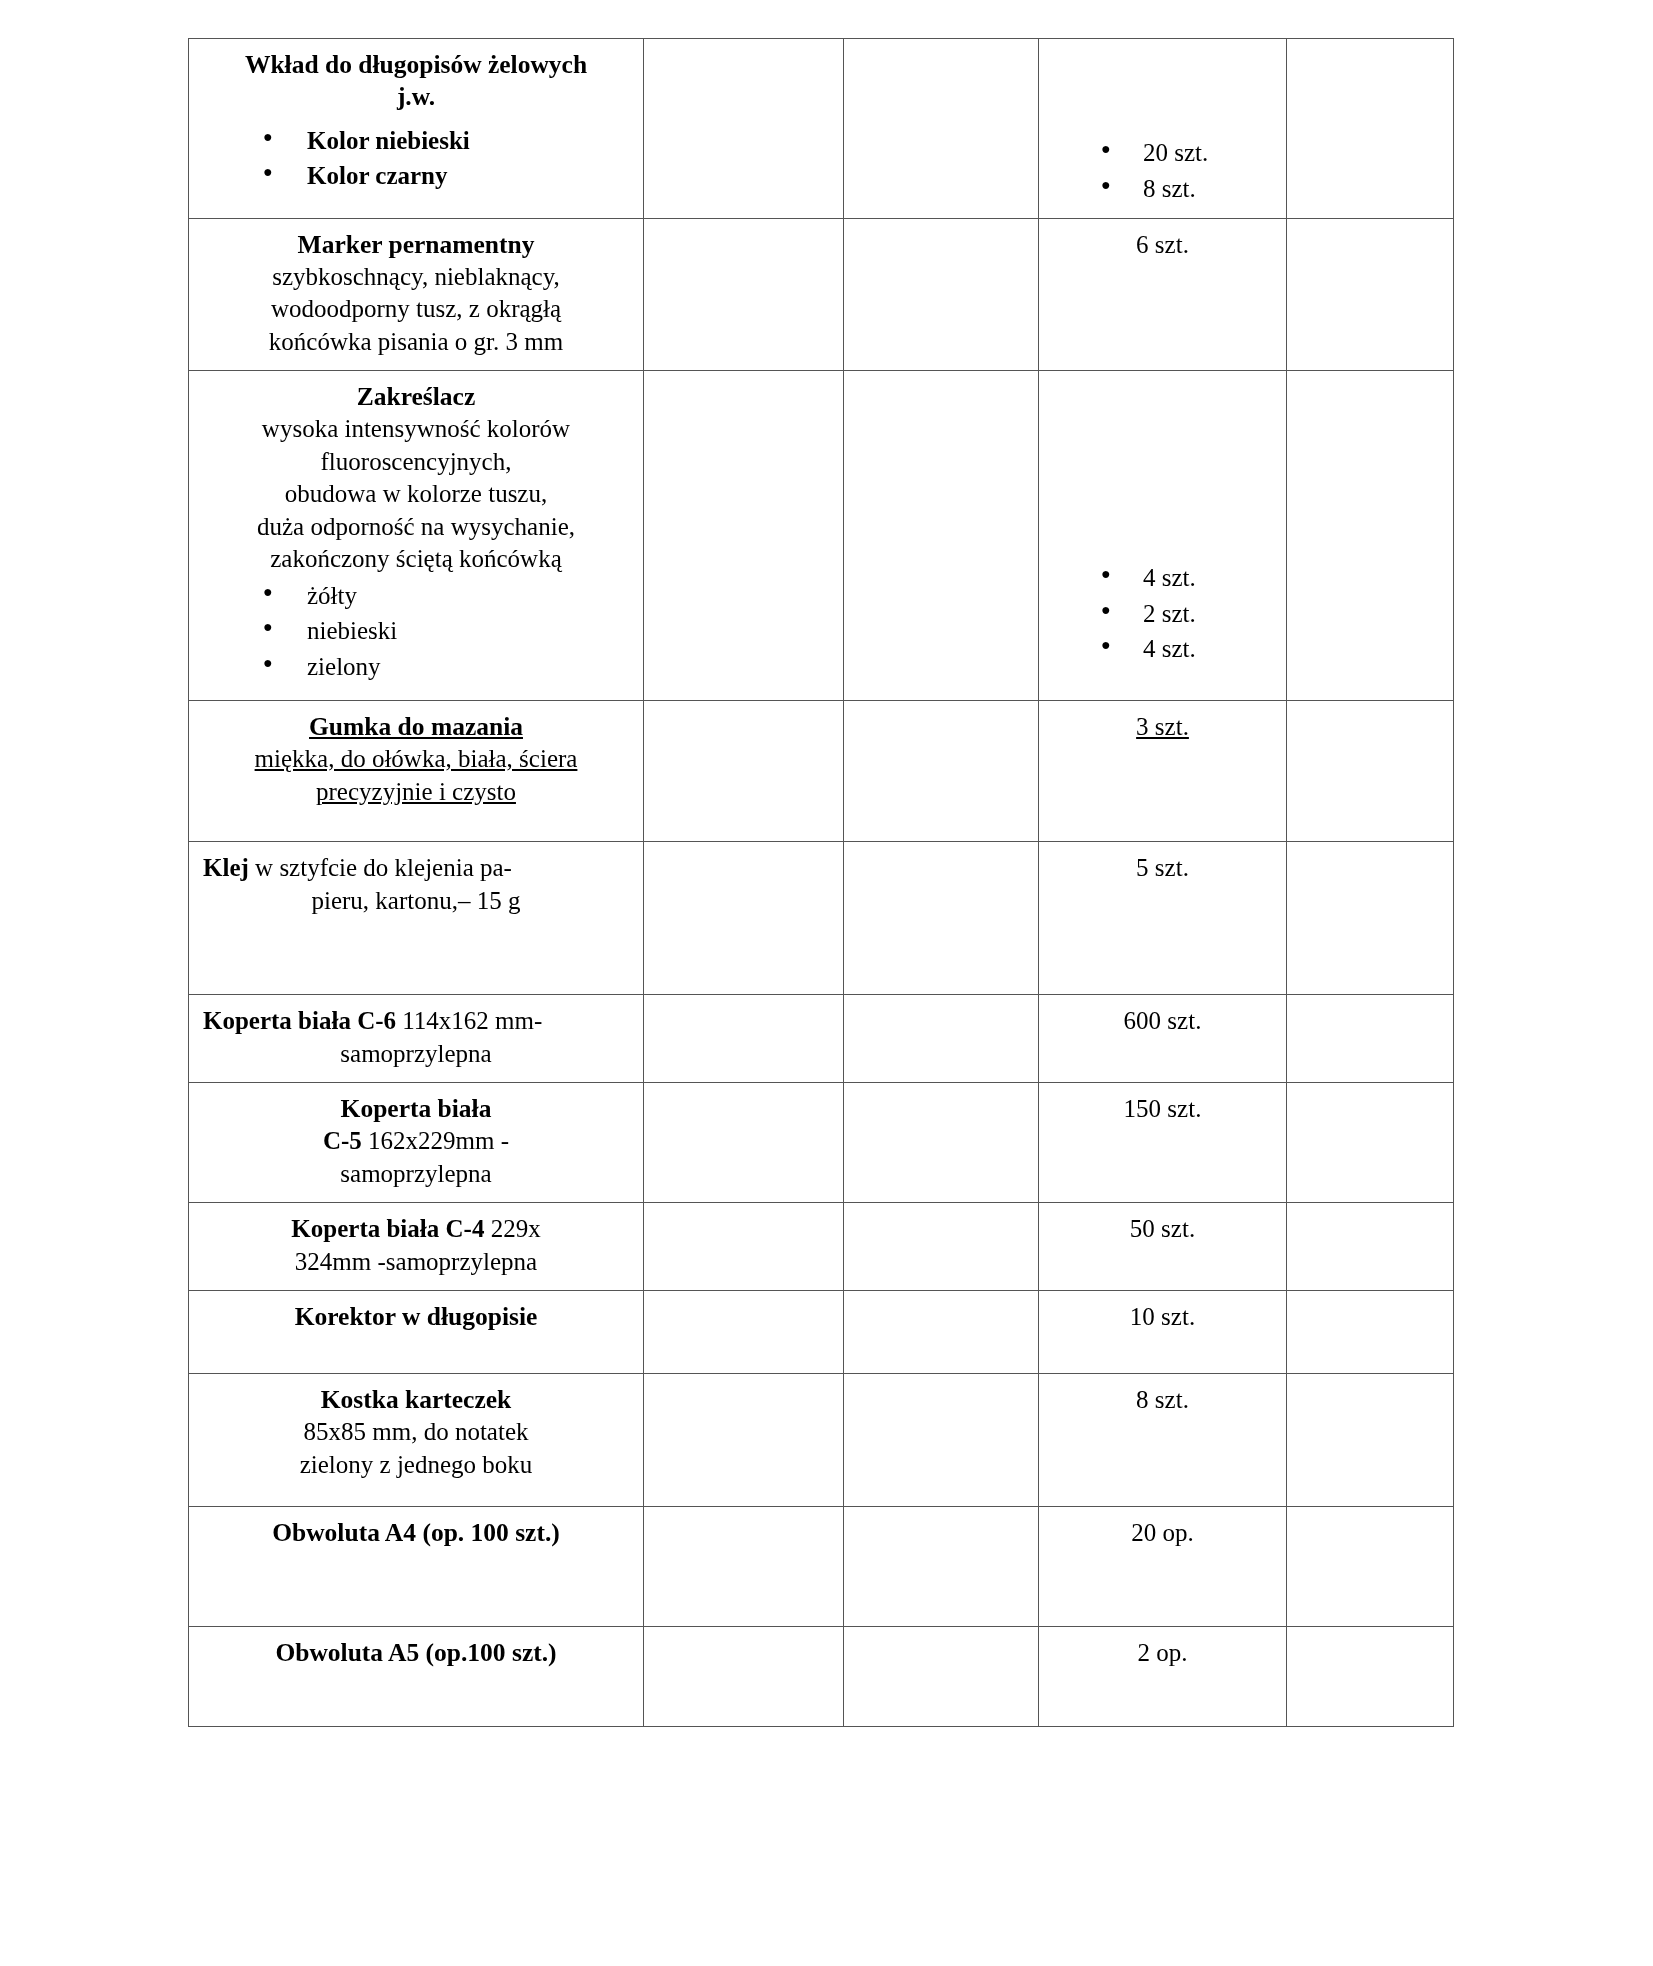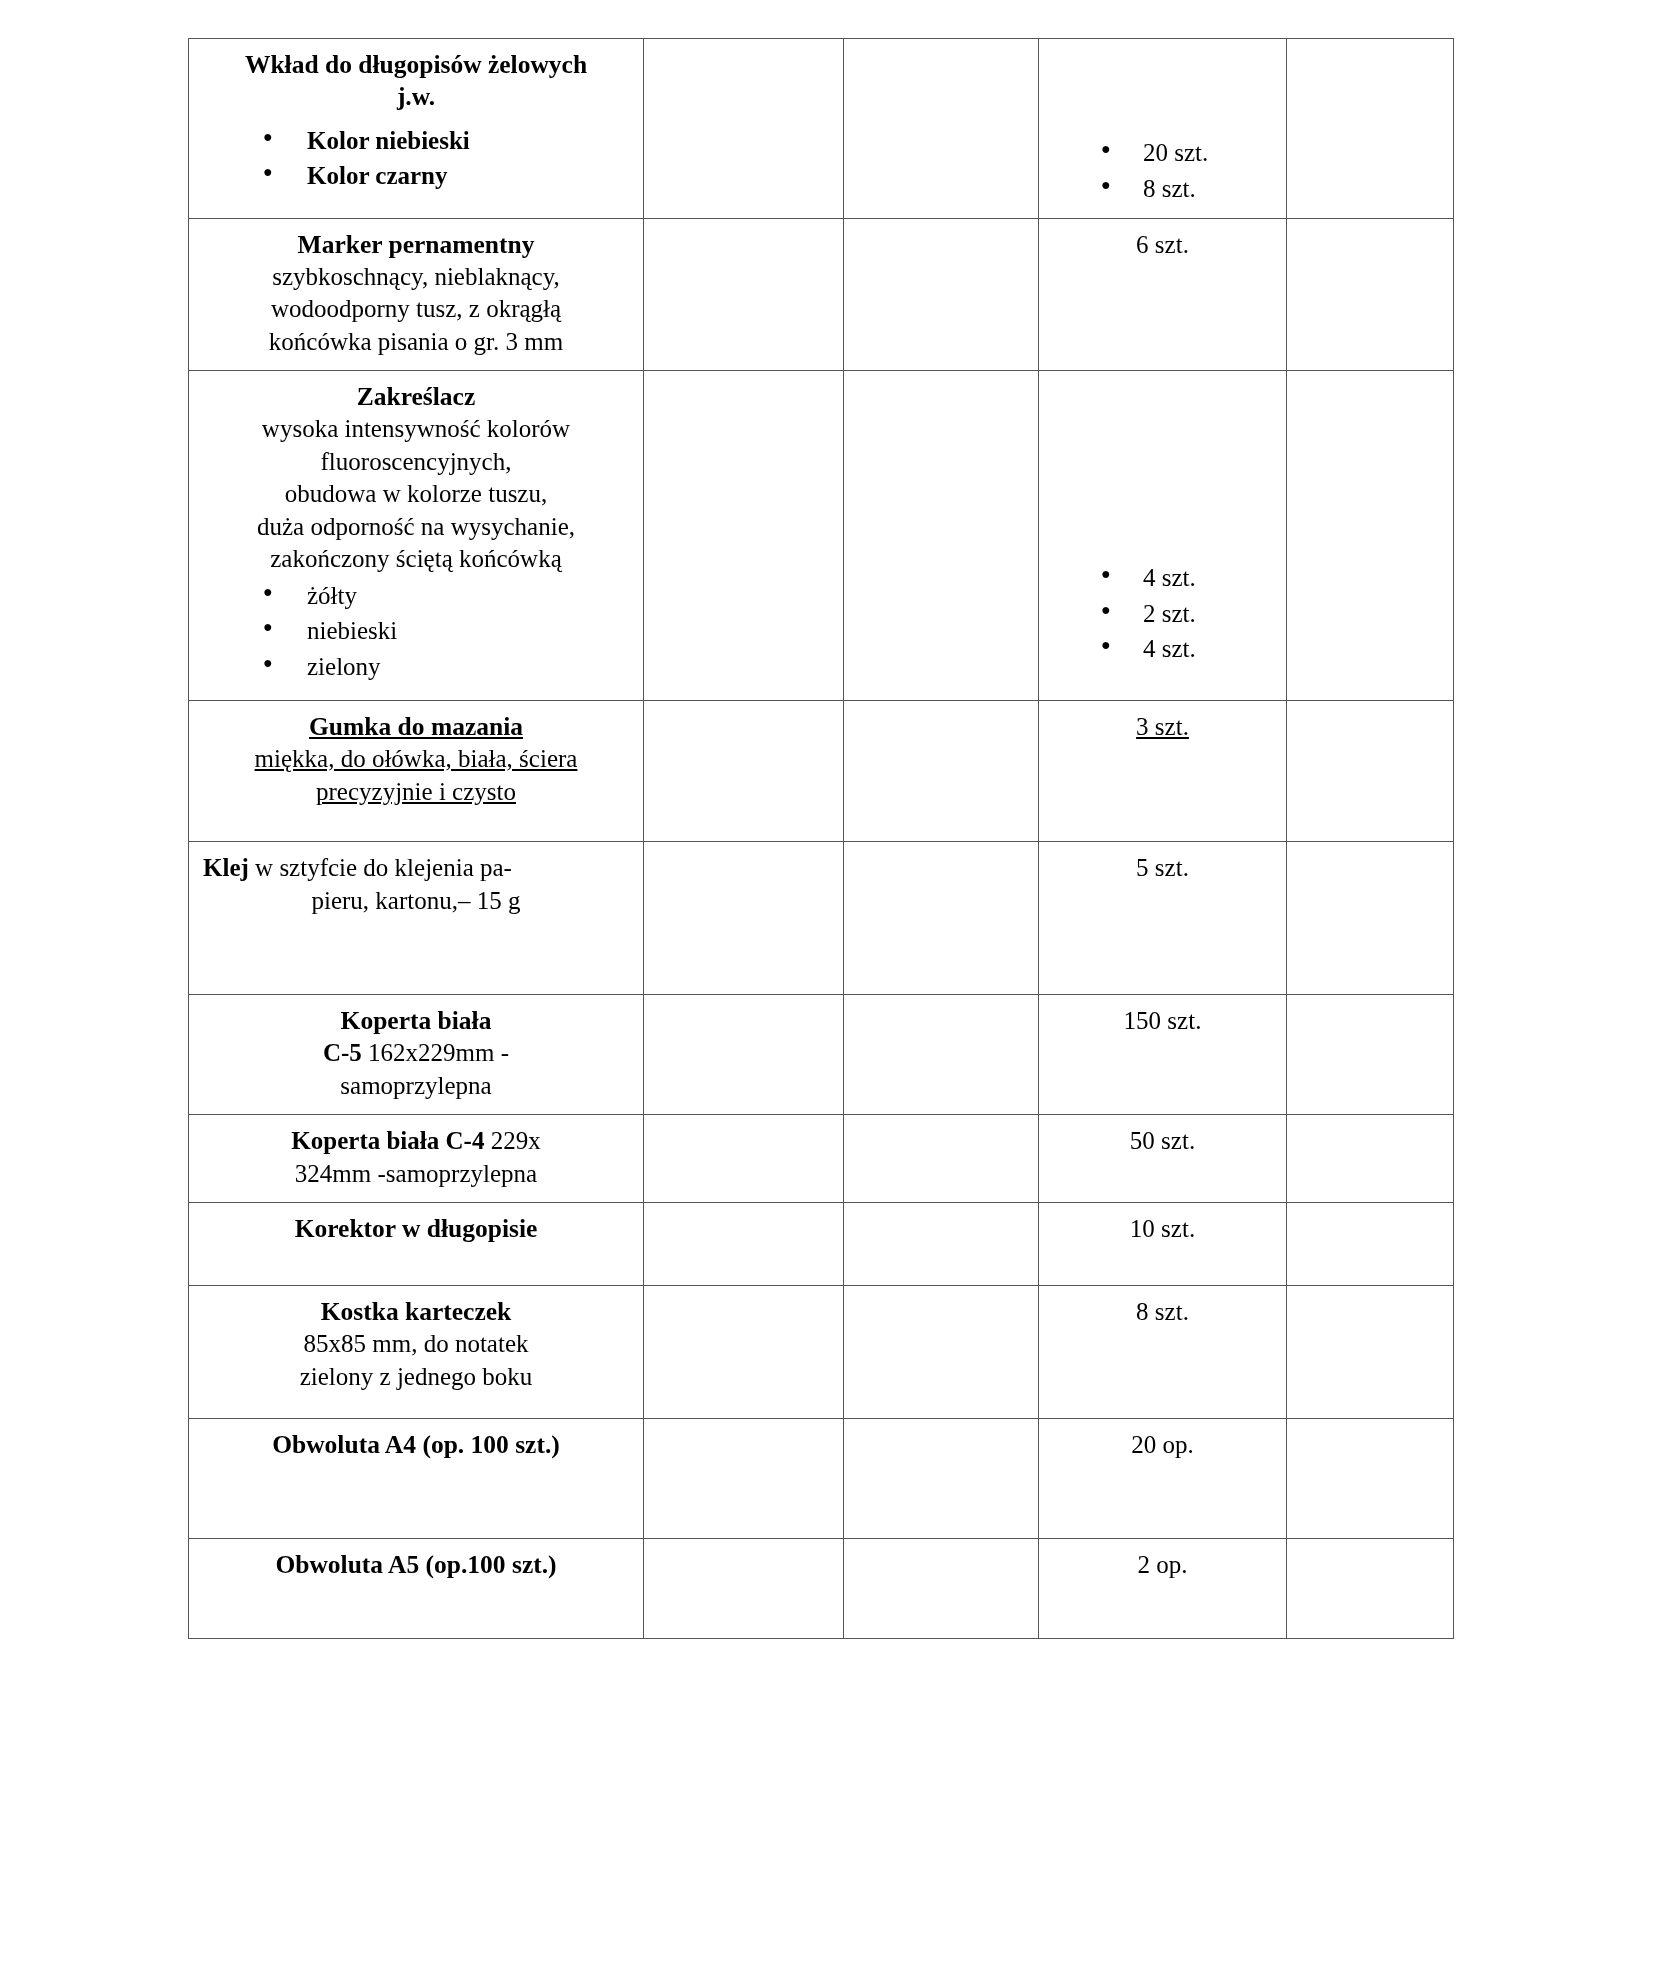--- a/index.html
+++ b/index.html
@@ -250,20 +250,40 @@
             <div class="cell-inner"></div>
           </td>
     <td>
             <div class="cell-inner qty-text">5 szt.</div>
           </td>
     <td>
             <div class="cell-inner"></div>
           </td>
   </tr>
 
+  <tr style="height:85px;">
+    <td>
+      <div class="cell-inner">
+        <div class="left-line"><span class="bold">Koperta biała C-6</span><span> 114x162 mm-</span></div>
+        <div class="sub-line">samoprzylepna</div>
+      </div>
+    </td>
+    <td>
+            <div class="cell-inner"></div>
+          </td>
+    <td>
+            <div class="cell-inner"></div>
+          </td>
+    <td>
+            <div class="cell-inner qty-text">600 szt.</div>
+          </td>
+    <td>
+            <div class="cell-inner"></div>
+          </td>
+  </tr>
 
   <tr style="height:113px;">
     <td>
       <div class="cell-inner">
         <div class="title-line">Koperta biała</div>
         <div class="sub-line"><span class="bold">C-5</span><span> 162x229mm  -</span></div>
         <div class="sub-line">samoprzylepna</div>
       </div>
     </td>
     <td>

